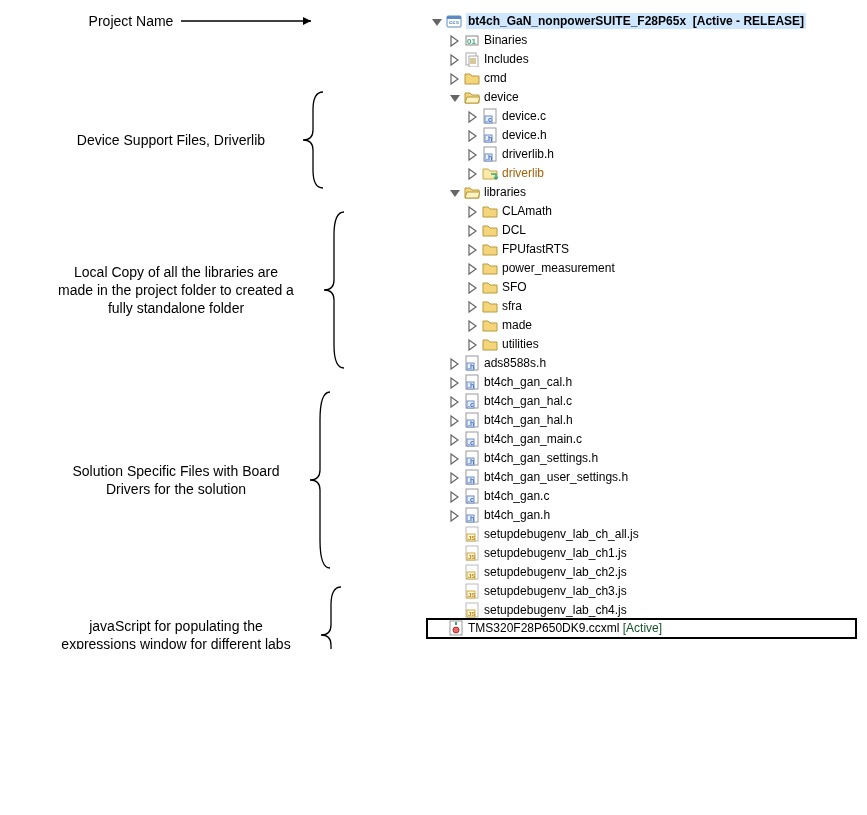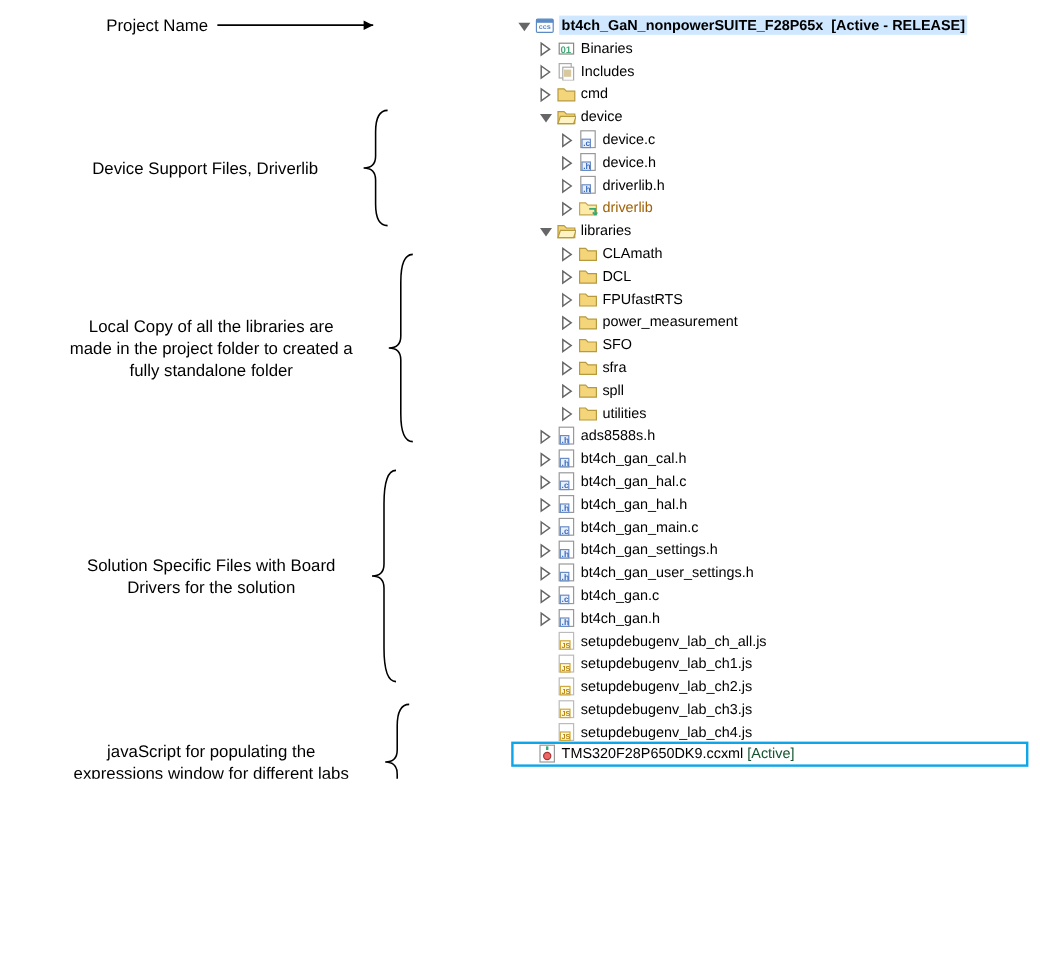--- a/index.html
+++ b/index.html
@@ -87,21 +87,21 @@
     font-weight: bold;
     color: #000;
   }
   .project-highlight {
     background: #cfe8ff;
     padding: 0 2px;
   }
   .ghost { color: #a16207; }
   .active-note { color: #14532d; }
   .boxed {
-    border: 2px solid #0ea5e9;
+    border: 2px solid #000000;
     padding: 1px 4px;
     margin-left: -4px;
   }
   .tree-row.boxed { height:21px; }
 </style>
 </head>
 <body>
 
 <svg width="0" height="0" style="position:absolute">
   <defs>
@@ -444,21 +444,21 @@
       <span class="expander">
           <svg width="14" height="14">
             <use href="#exp-closed"></use>
           </svg>
         </span>
       <span class="icon">
           <svg width="16" height="16">
             <use href="#folder-closed"></use>
           </svg>
         </span>
-      <span class="node-label">spll</span>
+      <span class="node-label">made</span>
     </div>
     <div class="tree-row indent-2">
       <span class="expander">
           <svg width="14" height="14">
             <use href="#exp-closed"></use>
           </svg>
         </span>
       <span class="icon">
           <svg width="16" height="16">
             <use href="#folder-closed"></use>

